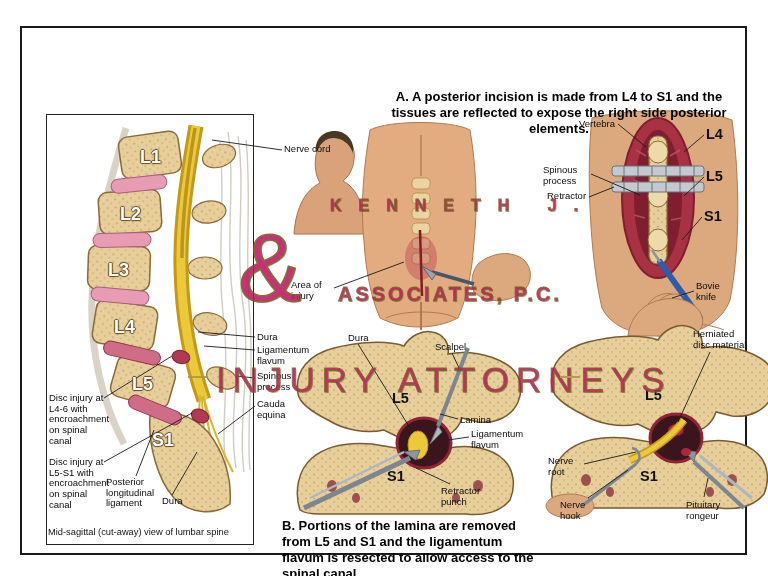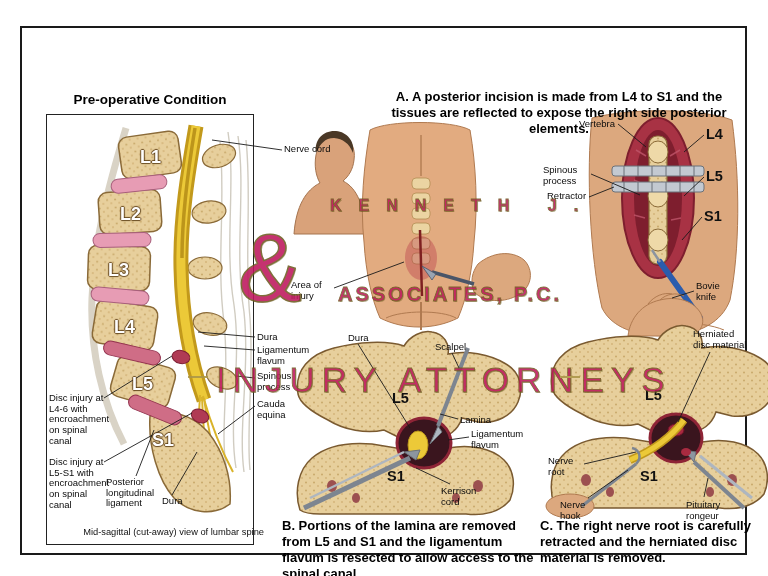--- a/index.html
+++ b/index.html
@@ -4,21 +4,21 @@
 <style>
   * { margin:0; padding:0; box-sizing:border-box; }
   html,body { width:768px; height:576px; background:#fff; }
   body { font-family:"Liberation Sans", sans-serif; }
   .page { position:relative; width:768px; height:576px; background:#fff; overflow:hidden; }
   .frame { position:absolute; left:20px; top:26px; width:727px; height:529px; border:2px solid #1a1a1a; z-index:2; }
   .artwork { position:absolute; left:0; top:0; z-index:3; }
   .preop-box { position:absolute; left:46px; top:114px; width:208px; height:431px; border:1px solid #222; z-index:4; }
   .title { position:absolute; left:30px; top:58px; width:708px; text-align:center; font-size:15px; font-weight:bold; color:#000; z-index:10; }
   .preop-heading { position:absolute; left:45px; top:92px; width:210px; text-align:center; font-size:13.5px; font-weight:bold; color:#000; z-index:10; }
-  .preop-caption { position:absolute; left:60px; top:527px; width:204px; text-align:right; font-size:9.3px; color:#111; z-index:10; }
+  .preop-caption { position:absolute; left:48px; top:527px; width:204px; text-align:left; font-size:9.3px; color:#111; z-index:10; }
   .lbl { position:absolute; font-size:9.5px; line-height:1.12; color:#0b0b0b; z-index:10; }
   .nw { white-space:nowrap; }
   .big { position:absolute; font-size:14.5px; font-weight:bold; color:#101010; z-index:10; }
   .vlabel { position:absolute; font-size:18px; font-weight:bold; color:#fff; z-index:10;
             text-shadow:-1px 0 1px rgba(90,60,20,.85),1px 0 1px rgba(90,60,20,.85),0 -1px 1px rgba(90,60,20,.85),0 1px 1px rgba(90,60,20,.85); }
   .caption { position:absolute; font-size:13px; font-weight:bold; color:#000; line-height:1.22; z-index:10; }
   .ctr { text-align:center; }
   .watermark { position:absolute; left:0; top:0; width:768px; height:416px; pointer-events:none; z-index:40;
                font-family:Liberation Sans, sans-serif; color:#be185d; opacity:0.88; }
   .wm { position:absolute; text-shadow:1px 1px 0 rgba(110,92,32,0.55); -webkit-text-stroke:0.8px #6e5c20; }
@@ -240,21 +240,20 @@
         <path d="M584,464 L636,452"></path>
         <path d="M588,498 L628,470"></path>
         <path d="M704,497 L708,478"></path>
       </g>
     </g>
   </svg>
 
   <div class="frame"></div>
   <div class="preop-box"></div>
 
-  <div class="preop-heading">Pre-operative Condition</div>
   <div class="preop-caption">Mid-sagittal (cut-away) view of lumbar spine</div>
 
   <div class="vlabel" style="left:140px;top:147px">L1</div>
   <div class="vlabel" style="left:120px;top:204px">L2</div>
   <div class="vlabel" style="left:108px;top:260px">L3</div>
   <div class="vlabel" style="left:114px;top:317px">L4</div>
   <div class="vlabel" style="left:132px;top:374px">L5</div>
   <div class="vlabel" style="left:152px;top:430px">S1</div>
 
   <div class="lbl nw" style="left:284px;top:144px">Nerve cord</div>
@@ -276,30 +275,29 @@
   <div class="big" style="left:706px;top:168px">L5</div>
   <div class="big" style="left:704px;top:208px">S1</div>
   <div class="lbl" style="left:696px;top:281px;width:38px">Bovie knife</div>
 
   <div class="lbl nw" style="left:348px;top:333px">Dura</div>
   <div class="lbl nw" style="left:435px;top:342px">Scalpel</div>
   <div class="big" style="left:392px;top:390px">L5</div>
   <div class="lbl nw" style="left:460px;top:415px">Lamina</div>
   <div class="lbl" style="left:471px;top:429px;width:58px">Ligamentum flavum</div>
   <div class="big" style="left:387px;top:468px">S1</div>
-  <div class="lbl" style="left:441px;top:486px;width:46px">Kerrison cord</div>
+  <div class="lbl" style="left:441px;top:486px;width:46px">Retractor punch</div>
   <div class="caption" style="left:282px;top:518px;width:256px">B. Portions of the lamina are removed from L5 and S1 and the ligamentum flavum is resected to allow access to the spinal canal.</div>
 
   <div class="lbl" style="left:693px;top:329px;width:56px">Herniated disc material</div>
   <div class="big" style="left:645px;top:387px">L5</div>
   <div class="lbl" style="left:548px;top:456px;width:34px">Nerve root</div>
   <div class="big" style="left:640px;top:468px">S1</div>
   <div class="lbl" style="left:560px;top:500px;width:40px">Nerve hook</div>
   <div class="lbl" style="left:686px;top:500px;width:50px">Pituitary rongeur</div>
-  <div class="caption" style="left:540px;top:518px;width:218px">C. The right nerve root is carefully retracted and the herniated disc material is removed.</div>
 
   <div class="watermark">
     <div class="wm wm-arc">KENNETH J.</div>
     <div class="wm wm-amp">&amp;</div>
     <div class="wm wm-assoc">ASSOCIATES, P.C.</div>
     <div class="wm wm-tagline">INJURY ATTORNEYS</div>
     <div class="wm-rule" style="left:188px"></div>
     <div class="wm-rule" style="left:560px"></div>
   </div>
 

